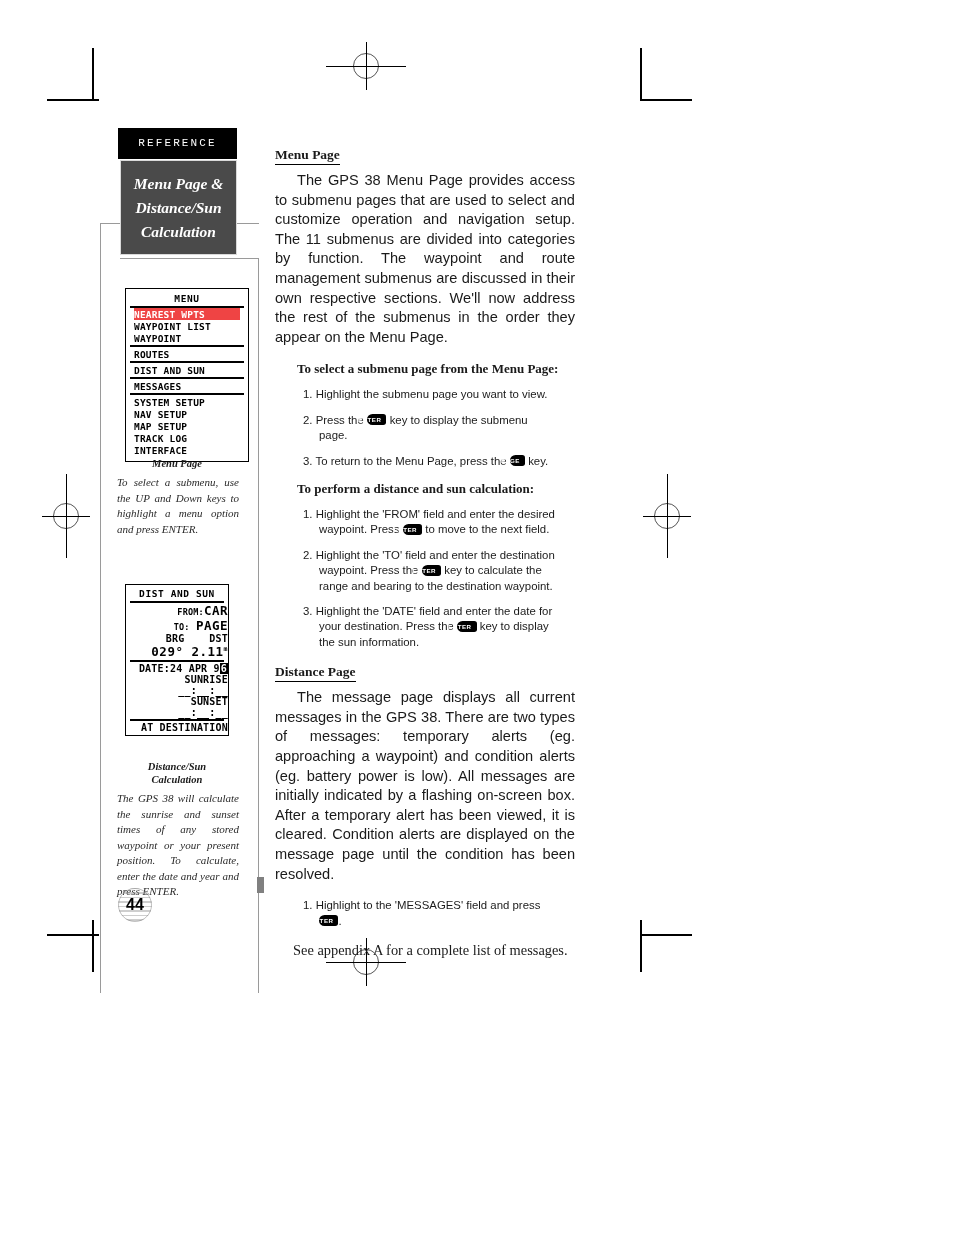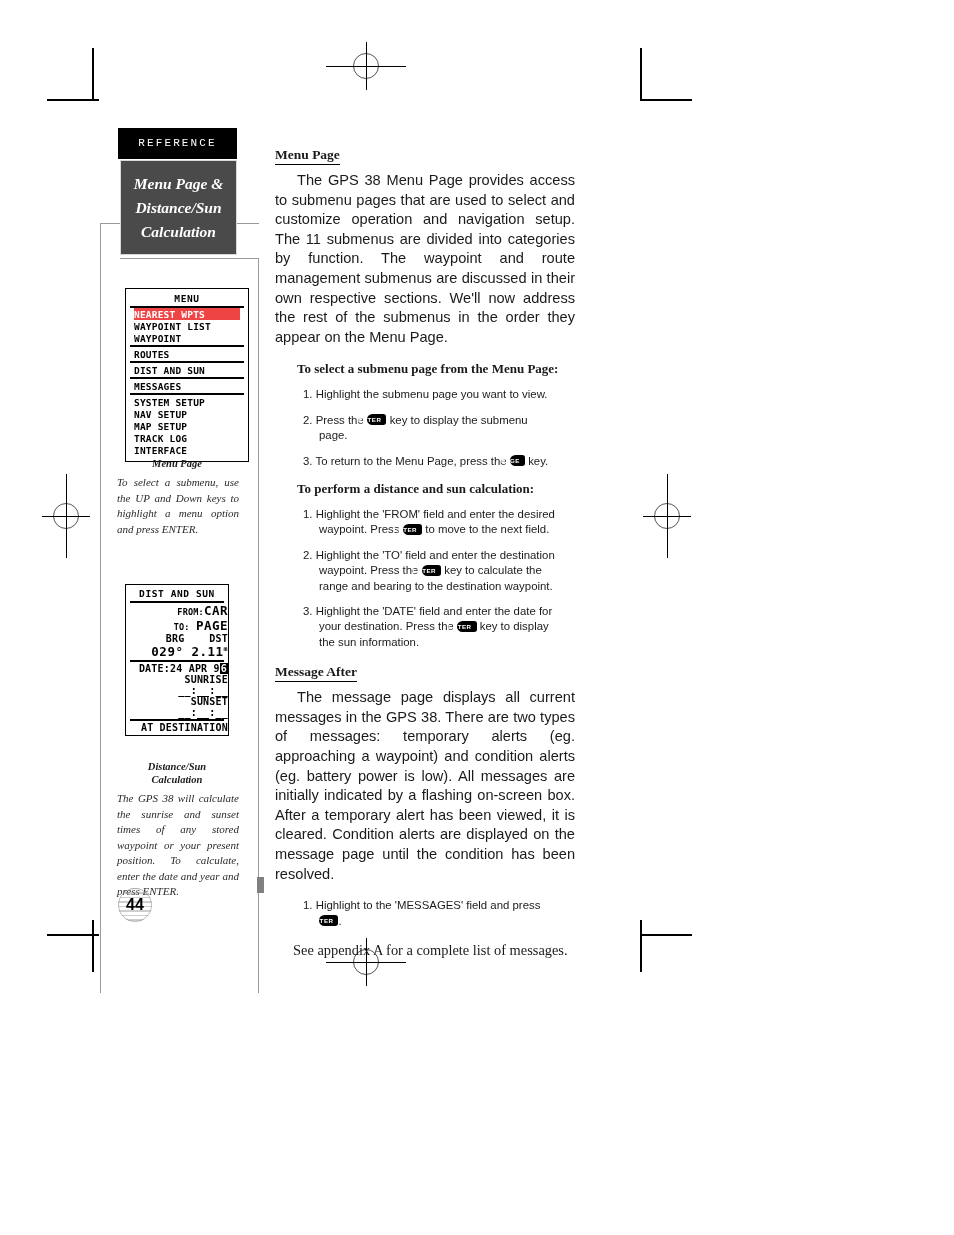--- a/index.html
+++ b/index.html
@@ -498,21 +498,21 @@
 
 
   <h3 class="step-head">To perform a distance and sun calculation:</h3>
   <ol class="steps">
     <li><span>1.</span> <span>Highlight the 'FROM' field and enter the desired waypoint. Press</span> <span class="key">ENTER</span> <span>to move to the next field.</span></li>
     <li><span>2.</span> <span>Highlight the 'TO' field and enter the destination waypoint. Press the</span> <span class="key">ENTER</span> <span>key to calculate the range and bearing to the destination waypoint.</span></li>
     <li><span>3.</span> <span>Highlight the 'DATE' field and enter the date for your destination. Press the</span> <span class="key">ENTER</span> <span>key to display the sun information.</span></li>
   </ol>
 
   <div class="sec-wrap">
-    <h2 class="sec">Message After</h2>
+    <h2 class="sec">Distance Page</h2>
   </div>
   <p class="body">The message page displays all current messages in the GPS 38. There are two types of messages: temporary alerts (eg. approaching a waypoint) and condition alerts (eg. battery power is low). All messages are initially indicated by a flashing on-screen box. After a temporary alert has been viewed, it is cleared. Condition alerts are displayed on the message page until the condition has been resolved.</p>
 
   <ol class="steps">
     <li><span>1.</span> <span>Highlight to the 'MESSAGES' field and press</span> <span class="key">ENTER</span><span>.</span></li>
   </ol>
 
   <p class="note">See appendix A for a complete list of messages.</p>
 </div>
 

